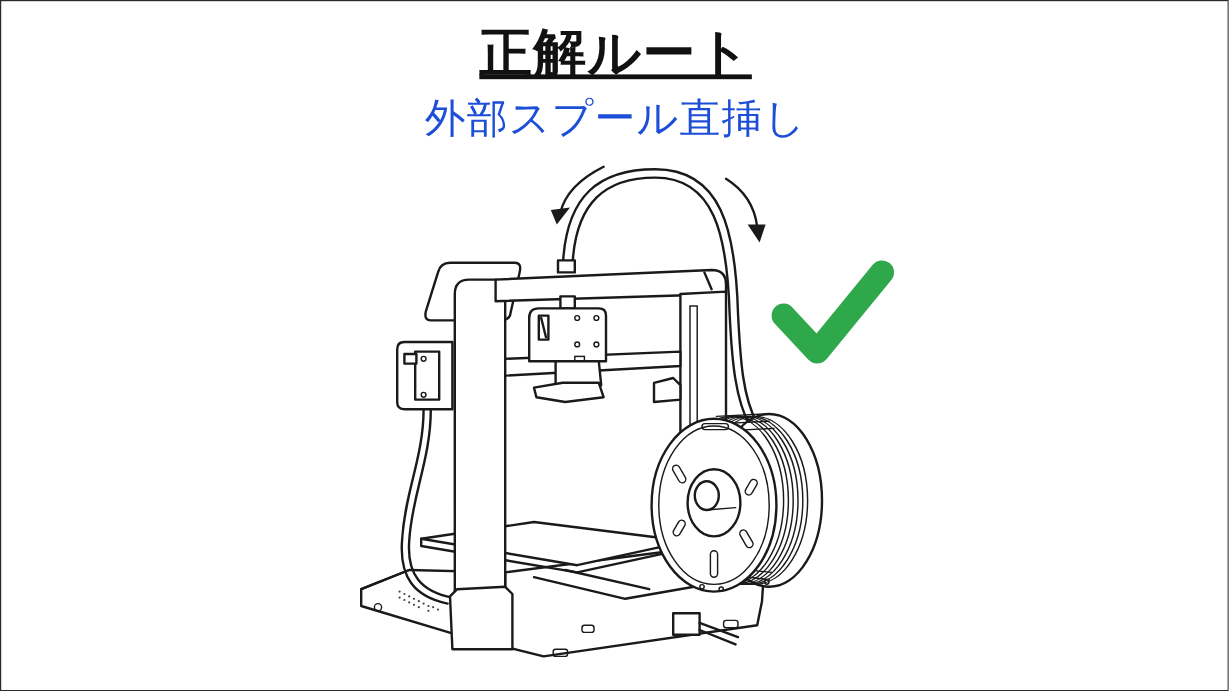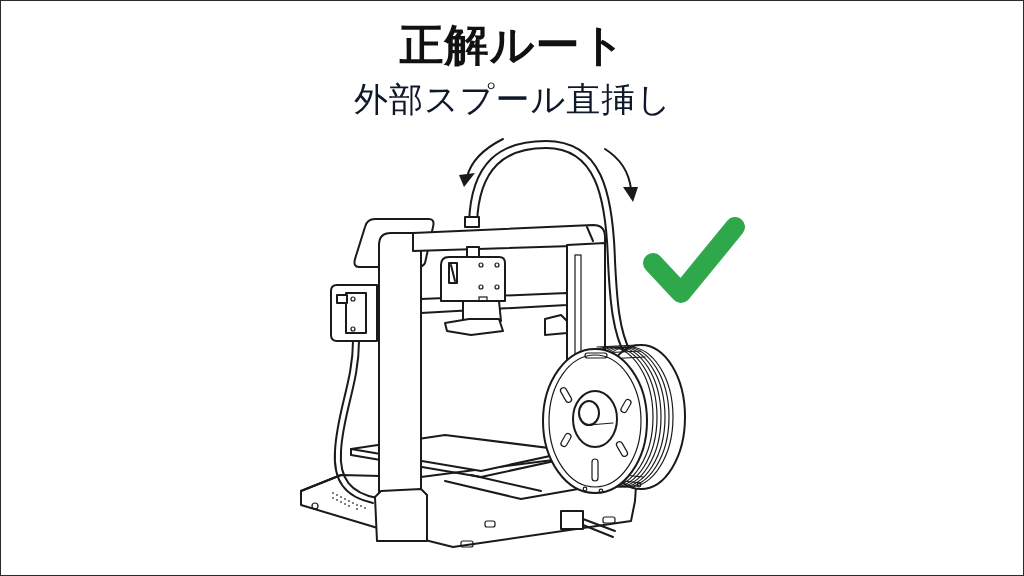--- a/index.html
+++ b/index.html
@@ -1,19 +1,19 @@
 <!DOCTYPE html>
 <html><head>
 <meta charset="utf-8">
 <style>
   html, body { margin: 0; padding: 0; background: #ffffff; }
   body { width: 1024px; height: 576px; overflow: hidden; position: relative; font-family: "DejaVu Sans", "Liberation Sans", sans-serif; }
   .frame { position: absolute; left: 0; top: 0; width: 1022px; height: 574px; border: 1px solid #2b2b2b; background: #ffffff; }
-  .title { position: absolute; left: 0; width: 1024px; top: 14px; text-align: center; font-size: 44px; font-weight: 700; color: #111111; letter-spacing: 1px; line-height: 60px; }
-  .subtitle { position: absolute; left: 0; width: 1024px; top: 72px; text-align: center; font-size: 34px; font-weight: 400; color: #0f172a; letter-spacing: 1px; line-height: 52px; }
+  .title { position: absolute; left: 0; width: 1024px; top: 14px; text-align: center; font-size: 44px; font-weight: 700; color: #111111; letter-spacing: 1px; line-height: 60px; text-decoration: underline; }
+  .subtitle { position: absolute; left: 0; width: 1024px; top: 72px; text-align: center; font-size: 34px; font-weight: 400; color: #1d4ed8; letter-spacing: 1px; line-height: 52px; }
   .art { position: absolute; left: 0; top: 0; width: 1024px; height: 576px; }
   .ln { fill: none; stroke: #1a1a1a; stroke-width: 2; stroke-linejoin: round; stroke-linecap: round; }
   .lnw { fill: #ffffff; stroke: #1a1a1a; stroke-width: 2; stroke-linejoin: round; stroke-linecap: round; }
   .thin { fill: none; stroke: #1a1a1a; stroke-width: 1.2; stroke-linecap: round; }
 </style>
 </head>
 <body>
 
 <div class="frame">
   <div class="title">正解ルート</div>

